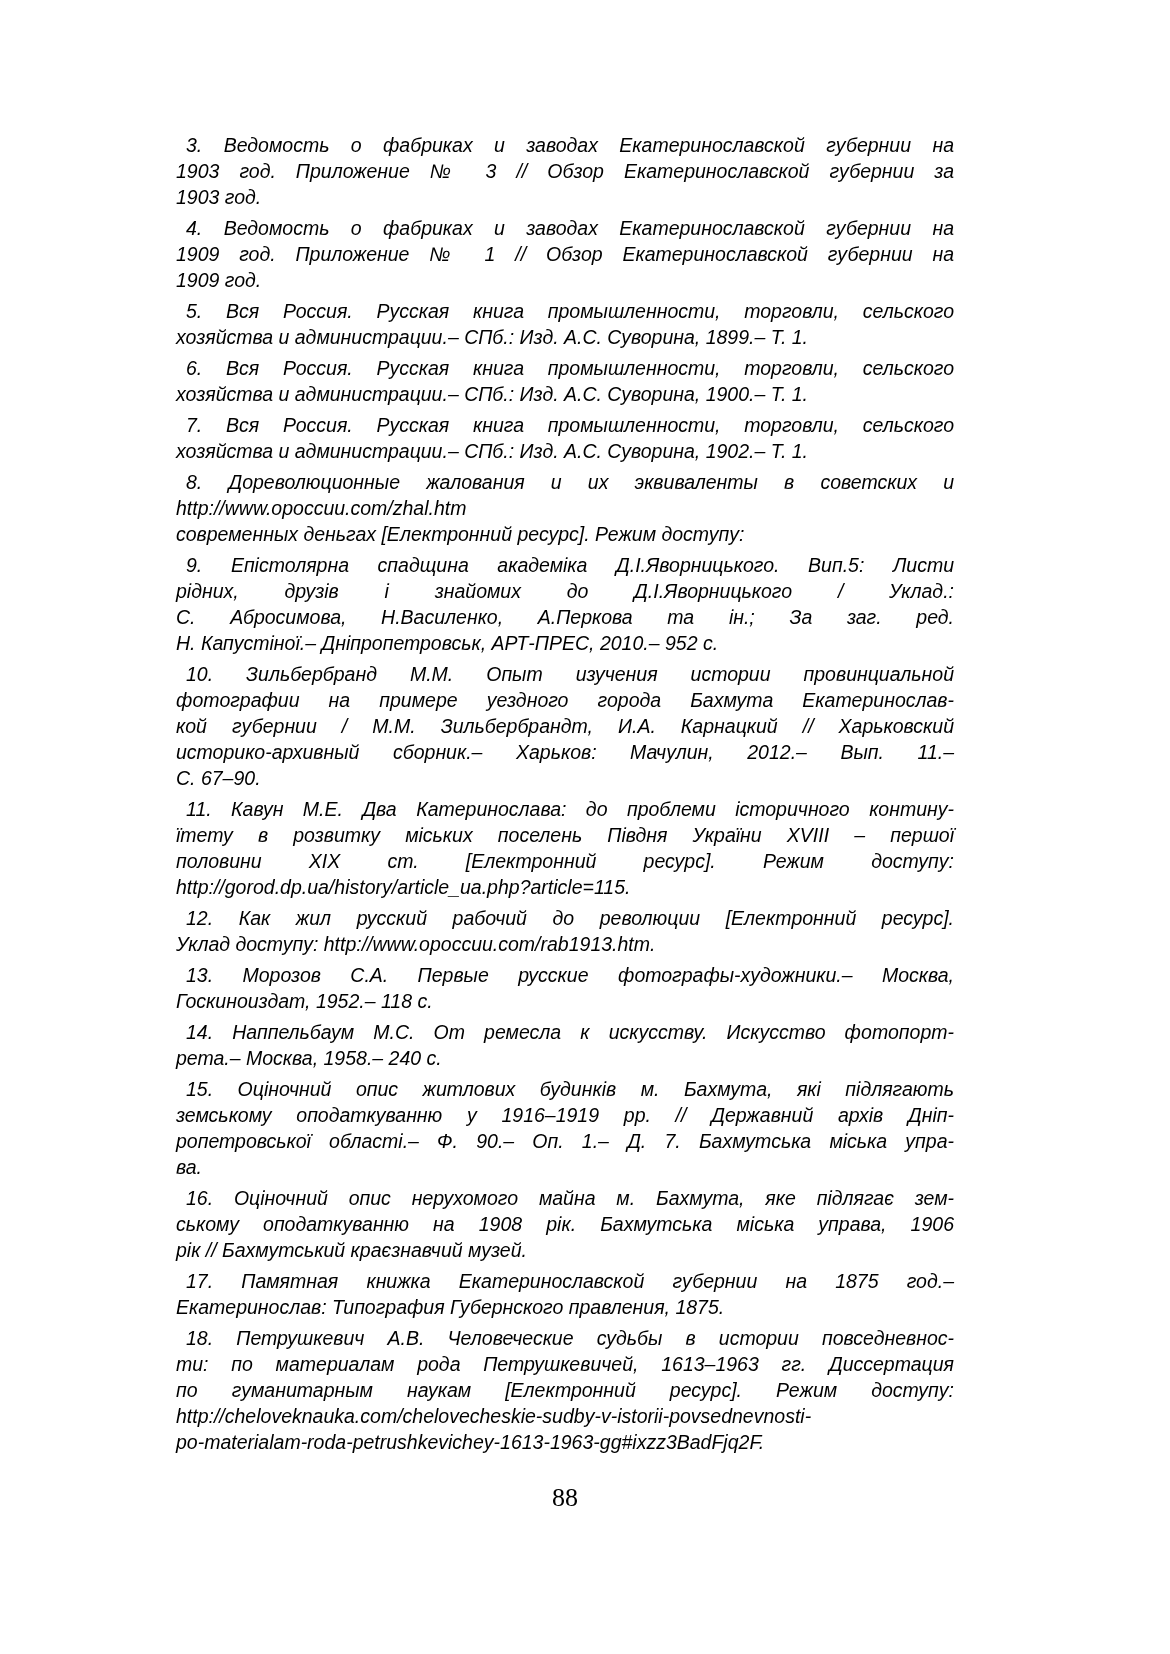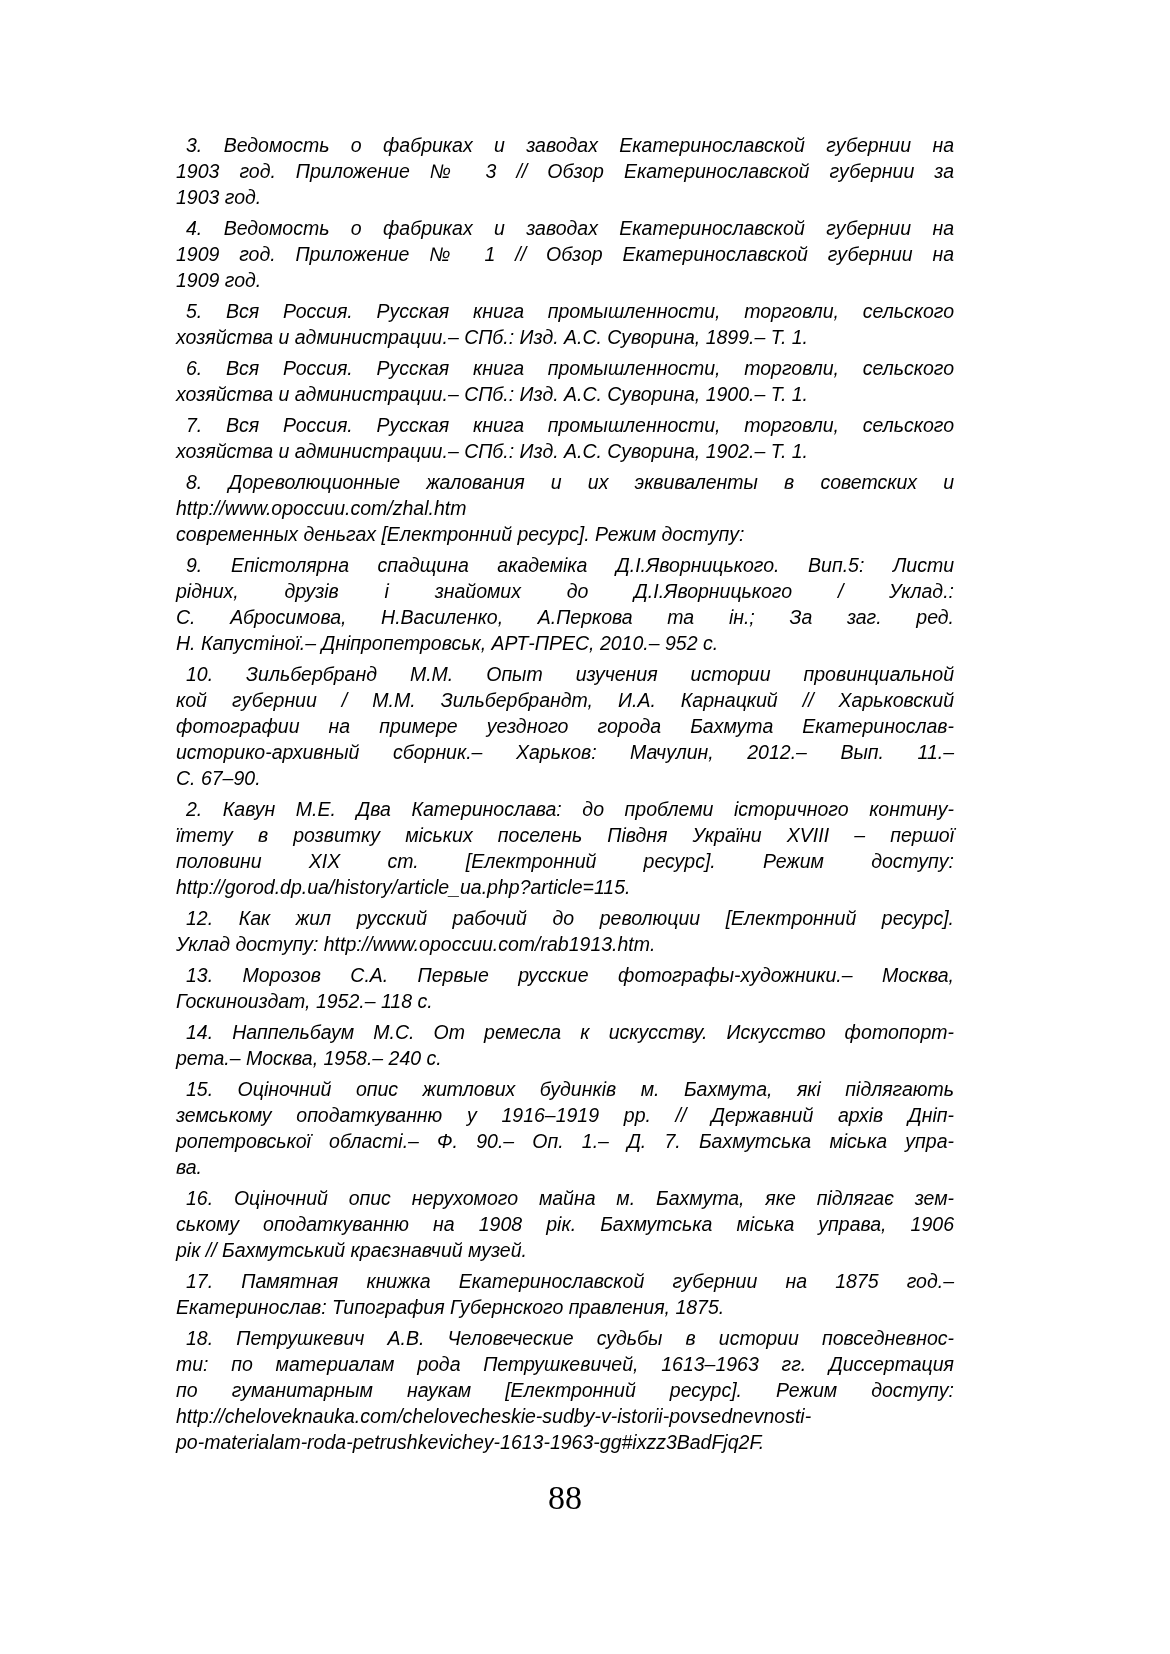--- a/index.html
+++ b/index.html
@@ -40,21 +40,21 @@
   .ref .ln:first-child {
     text-indent: 10px;
   }
   .pagenum {
     position: absolute;
     left: 176px;
     top: 1480px;
     width: 778px;
     text-align: center;
     font-family: "Liberation Serif", "DejaVu Serif", serif;
-    font-size: 34px;
+    font-size: 26px;
     line-height: 36px;
     color: #000000;
   }
 </style>
 </head>
 <body>
 
 <div class="page">
   <div class="content" id="refs">
       <div class="ref">
@@ -85,27 +85,27 @@
         <div class="ln">современных деньгах [Електронний ресурс]. Режим доступу:</div>
       </div>
       <div class="ref">
         <div class="ln">9. Епістолярна спадщина академіка Д.І.Яворницького. Вип.5: Листи</div>
         <div class="ln">рідних, друзів і знайомих до Д.І.Яворницького / Уклад.:</div>
         <div class="ln">С. Абросимова, Н.Василенко, А.Перкова та ін.; За заг. ред.</div>
         <div class="ln">Н. Капустіної.– Дніпропетровськ, АРТ-ПРЕС, 2010.– 952 с.</div>
       </div>
       <div class="ref">
         <div class="ln">10. Зильбербранд М.М. Опыт изучения истории провинциальной</div>
+        <div class="ln">фотографии на примере уездного города Бахмута Екатеринослав-</div>
         <div class="ln">кой губернии / М.М. Зильбербрандт, И.А. Карнацкий // Харьковский</div>
-        <div class="ln">фотографии на примере уездного города Бахмута Екатеринослав-</div>
         <div class="ln">историко-архивный сборник.– Харьков: Мачулин, 2012.– Вып. 11.–</div>
         <div class="ln">С. 67–90.</div>
       </div>
       <div class="ref">
-        <div class="ln">2. Кавун М.Е. Два Катеринослава: до проблеми історичного контину-</div>
+        <div class="ln">11. Кавун М.Е. Два Катеринослава: до проблеми історичного контину-</div>
         <div class="ln">їтету в розвитку міських поселень Півдня України XVIII – першої</div>
         <div class="ln">половини XIX ст. [Електронний ресурс]. Режим доступу:</div>
         <div class="ln">http://gorod.dp.ua/history/article_ua.php?article=115.</div>
       </div>
       <div class="ref">
         <div class="ln">12. Как жил русский рабочий до революции [Електронний ресурс].</div>
         <div class="ln">Уклад доступу: http://www.opoccuu.com/rab1913.htm.</div>
       </div>
       <div class="ref">
         <div class="ln">13. Морозов С.А. Первые русские фотографы-художники.– Москва,</div>

